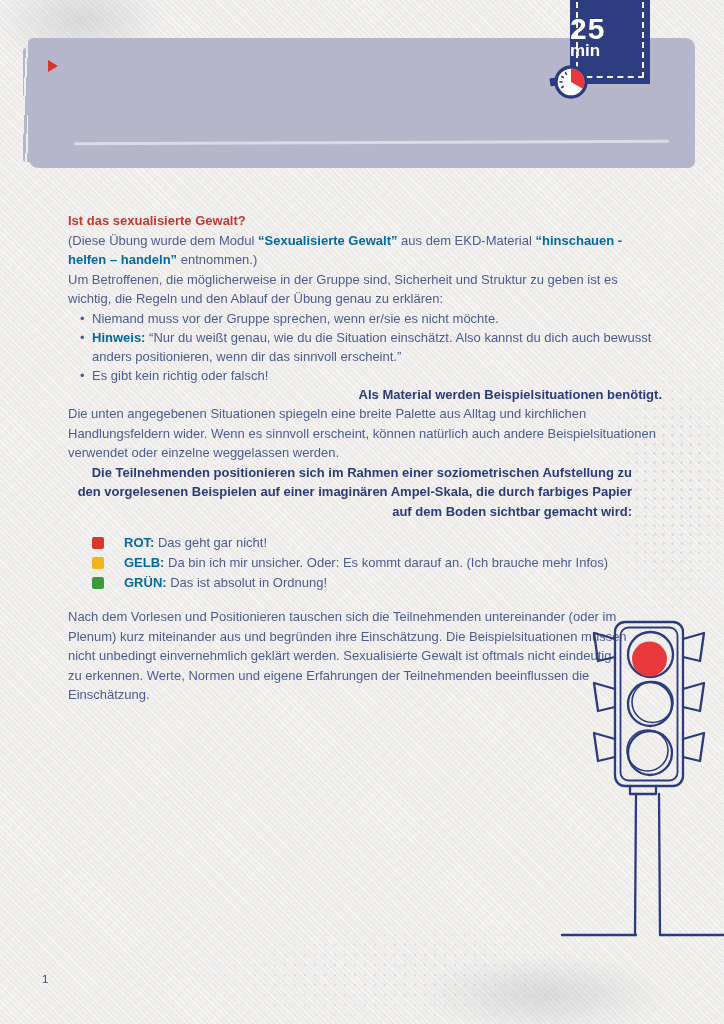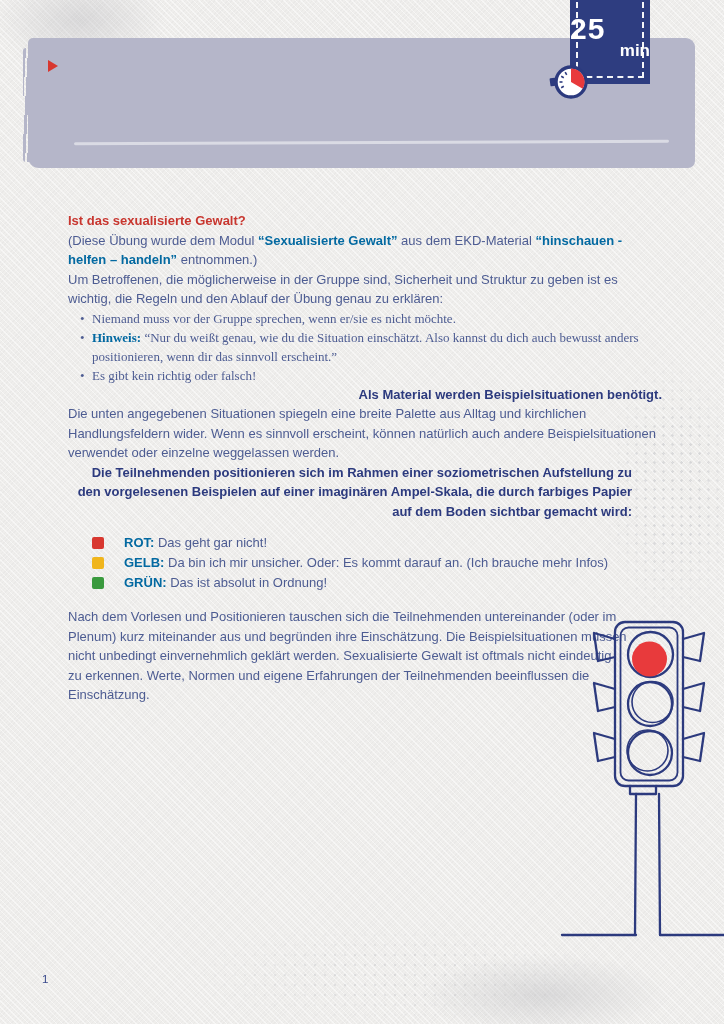--- a/index.html
+++ b/index.html
@@ -39,33 +39,33 @@
   .title-block { position:absolute; left:68px; top:51px; color:#2c3a7e;
     font-weight:bold; font-size:15.5px; letter-spacing:.45px; line-height:30px; }
   .tri { position:absolute; left:48px; top:60px; width:0; height:0;
     border-left:10px solid #d8372f; border-top:6px solid transparent; border-bottom:6px solid transparent; }
 
   
   .badge { position:absolute; left:570px; top:-14px; width:80px; height:98px; background:#2e3d80; }
   .badge::after { content:""; position:absolute; inset:6px; border:2px dashed rgba(255,255,255,.95); }
   .badge-value { display:block; text-align:left; margin-top:29px; font-size:30px; font-weight:bold;
     color:#fff; line-height:27px; letter-spacing:1px; }
-  .badge-unit { display:block; text-align:right; font-size:17px; font-weight:bold; color:#fff; line-height:18px; }
+  .badge-unit { display:block; text-align:left; font-size:17px; font-weight:bold; color:#fff; line-height:18px; }
   .clock { position:absolute; left:549px; top:60px; width:44px; height:44px; z-index:3; }
 
   
   .content { position:absolute; left:68px; top:211px; width:594px;
     color:#4d5c92; font-size:13px; line-height:19.5px; }
   .content p { margin:0; }
   .red-heading { color:#c8362f; font-weight:bold; }
   .blue-bold { color:#2c3a7e; font-weight:bold;text-align:right; }
   strong.b-blue { color:#0369a1; font-weight:bold; }
   .mt { margin-top:11px; }
   .mt2 { margin-top:13px; }
-  ul.rules { list-style:none; margin:0; padding:0 0 0 12px;font-family:Liberation Serif, serif; }
+  ul.rules { list-style:none; margin:0; padding:0 0 0 12px; }
   ul.rules li { position:relative; padding-left:12px; line-height:19px; }
   ul.rules li::before { content:"•"; position:absolute; left:0; top:0; color:#4d5c92; }
   ul.ampel { list-style:none; margin:12px 0 0 24px; padding:0; }
   ul.ampel li { position:relative; padding-left:32px; line-height:20px; }
   .swatch { position:absolute; left:0; top:4px; width:12px; height:12px; border-radius:2px; }
   .swatch-rot { background:#d8372f; }
   .swatch-gelb { background:#f0b51c; }
   .swatch-gruen { background:#3a9a3e; }
   .discussion { margin-top:14px !important; width:560px; }
   .followup { margin-top:9px !important; width:540px; }

